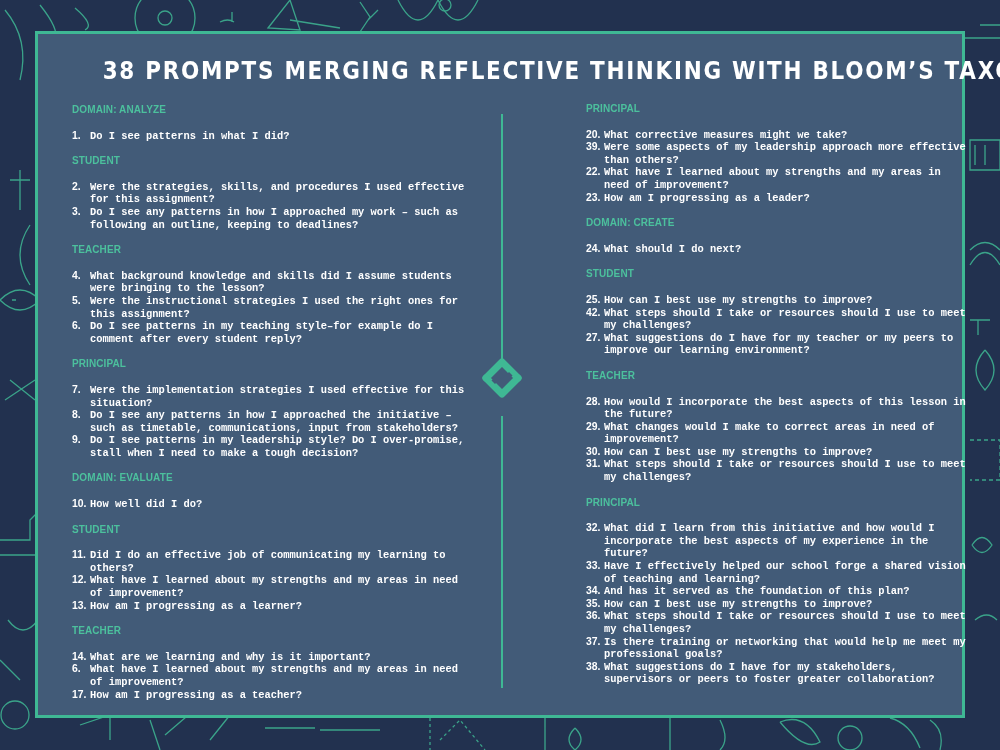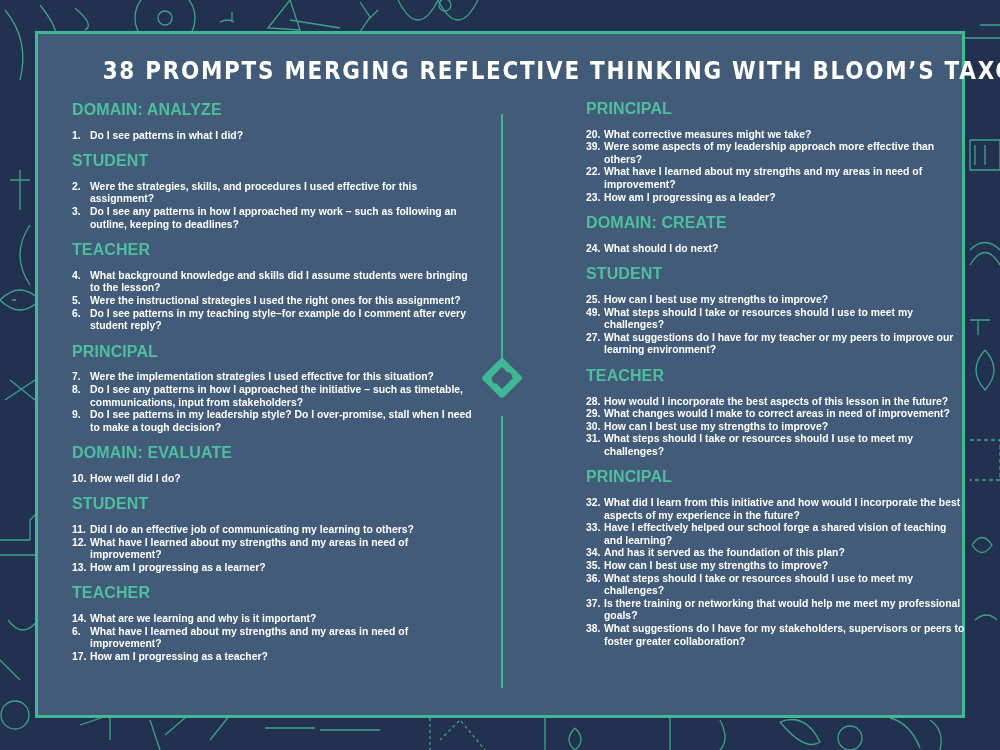--- a/index.html
+++ b/index.html
@@ -32,30 +32,30 @@
       position: absolute; top: 70px;
       color: #ffffff;
       font-size: 10.4px;
       line-height: 12.6px;
       font-weight: bold;
     }
     .col.left { left: 34px; width: 400px; }
     .col.right { left: 548px; width: 380px; top: 69px; }
     .heading {
       color: #4cc09d;
-      font-size: 16px;
+      font-size: 10px;
       font-weight: bold;
       margin: 0 0 13px 0;
       letter-spacing: 0.1px;
     }
     .section { margin-bottom: 13px; }
     .items { list-style: none; margin: 0; padding: 0; }
     .item { display: flex; }
     .num { width: 18px; flex: none; }
-    .txt { flex: 1; }
+    .txt { flex: 1; font-family: Liberation Mono, monospace; }
     .divider {
       position: absolute; left: 463px; width: 2px; background: #3fb894;
     }
     .logo {
       position: absolute; left: 438px; top: 318px; width: 52px; height: 52px;
     }
   </style>
 </head>
 <body>
 
@@ -252,21 +252,21 @@
     </div>
 
     <div class="section">
       <div class="heading">STUDENT</div>
       <div class="items">
         <div class="item">
             <span class="num">25.</span>
             <span class="txt">How can I best use my strengths to improve?</span>
           </div>
         <div class="item">
-            <span class="num">49.</span>
+            <span class="num">42.</span>
             <span class="txt">What steps should I take or resources should I use to meet my challenges?</span>
           </div>
         <div class="item">
             <span class="num">27.</span>
             <span class="txt">What suggestions do I have for my teacher or my peers to improve our learning environment?</span>
           </div>
       </div>
     </div>
 
     <div class="section">

